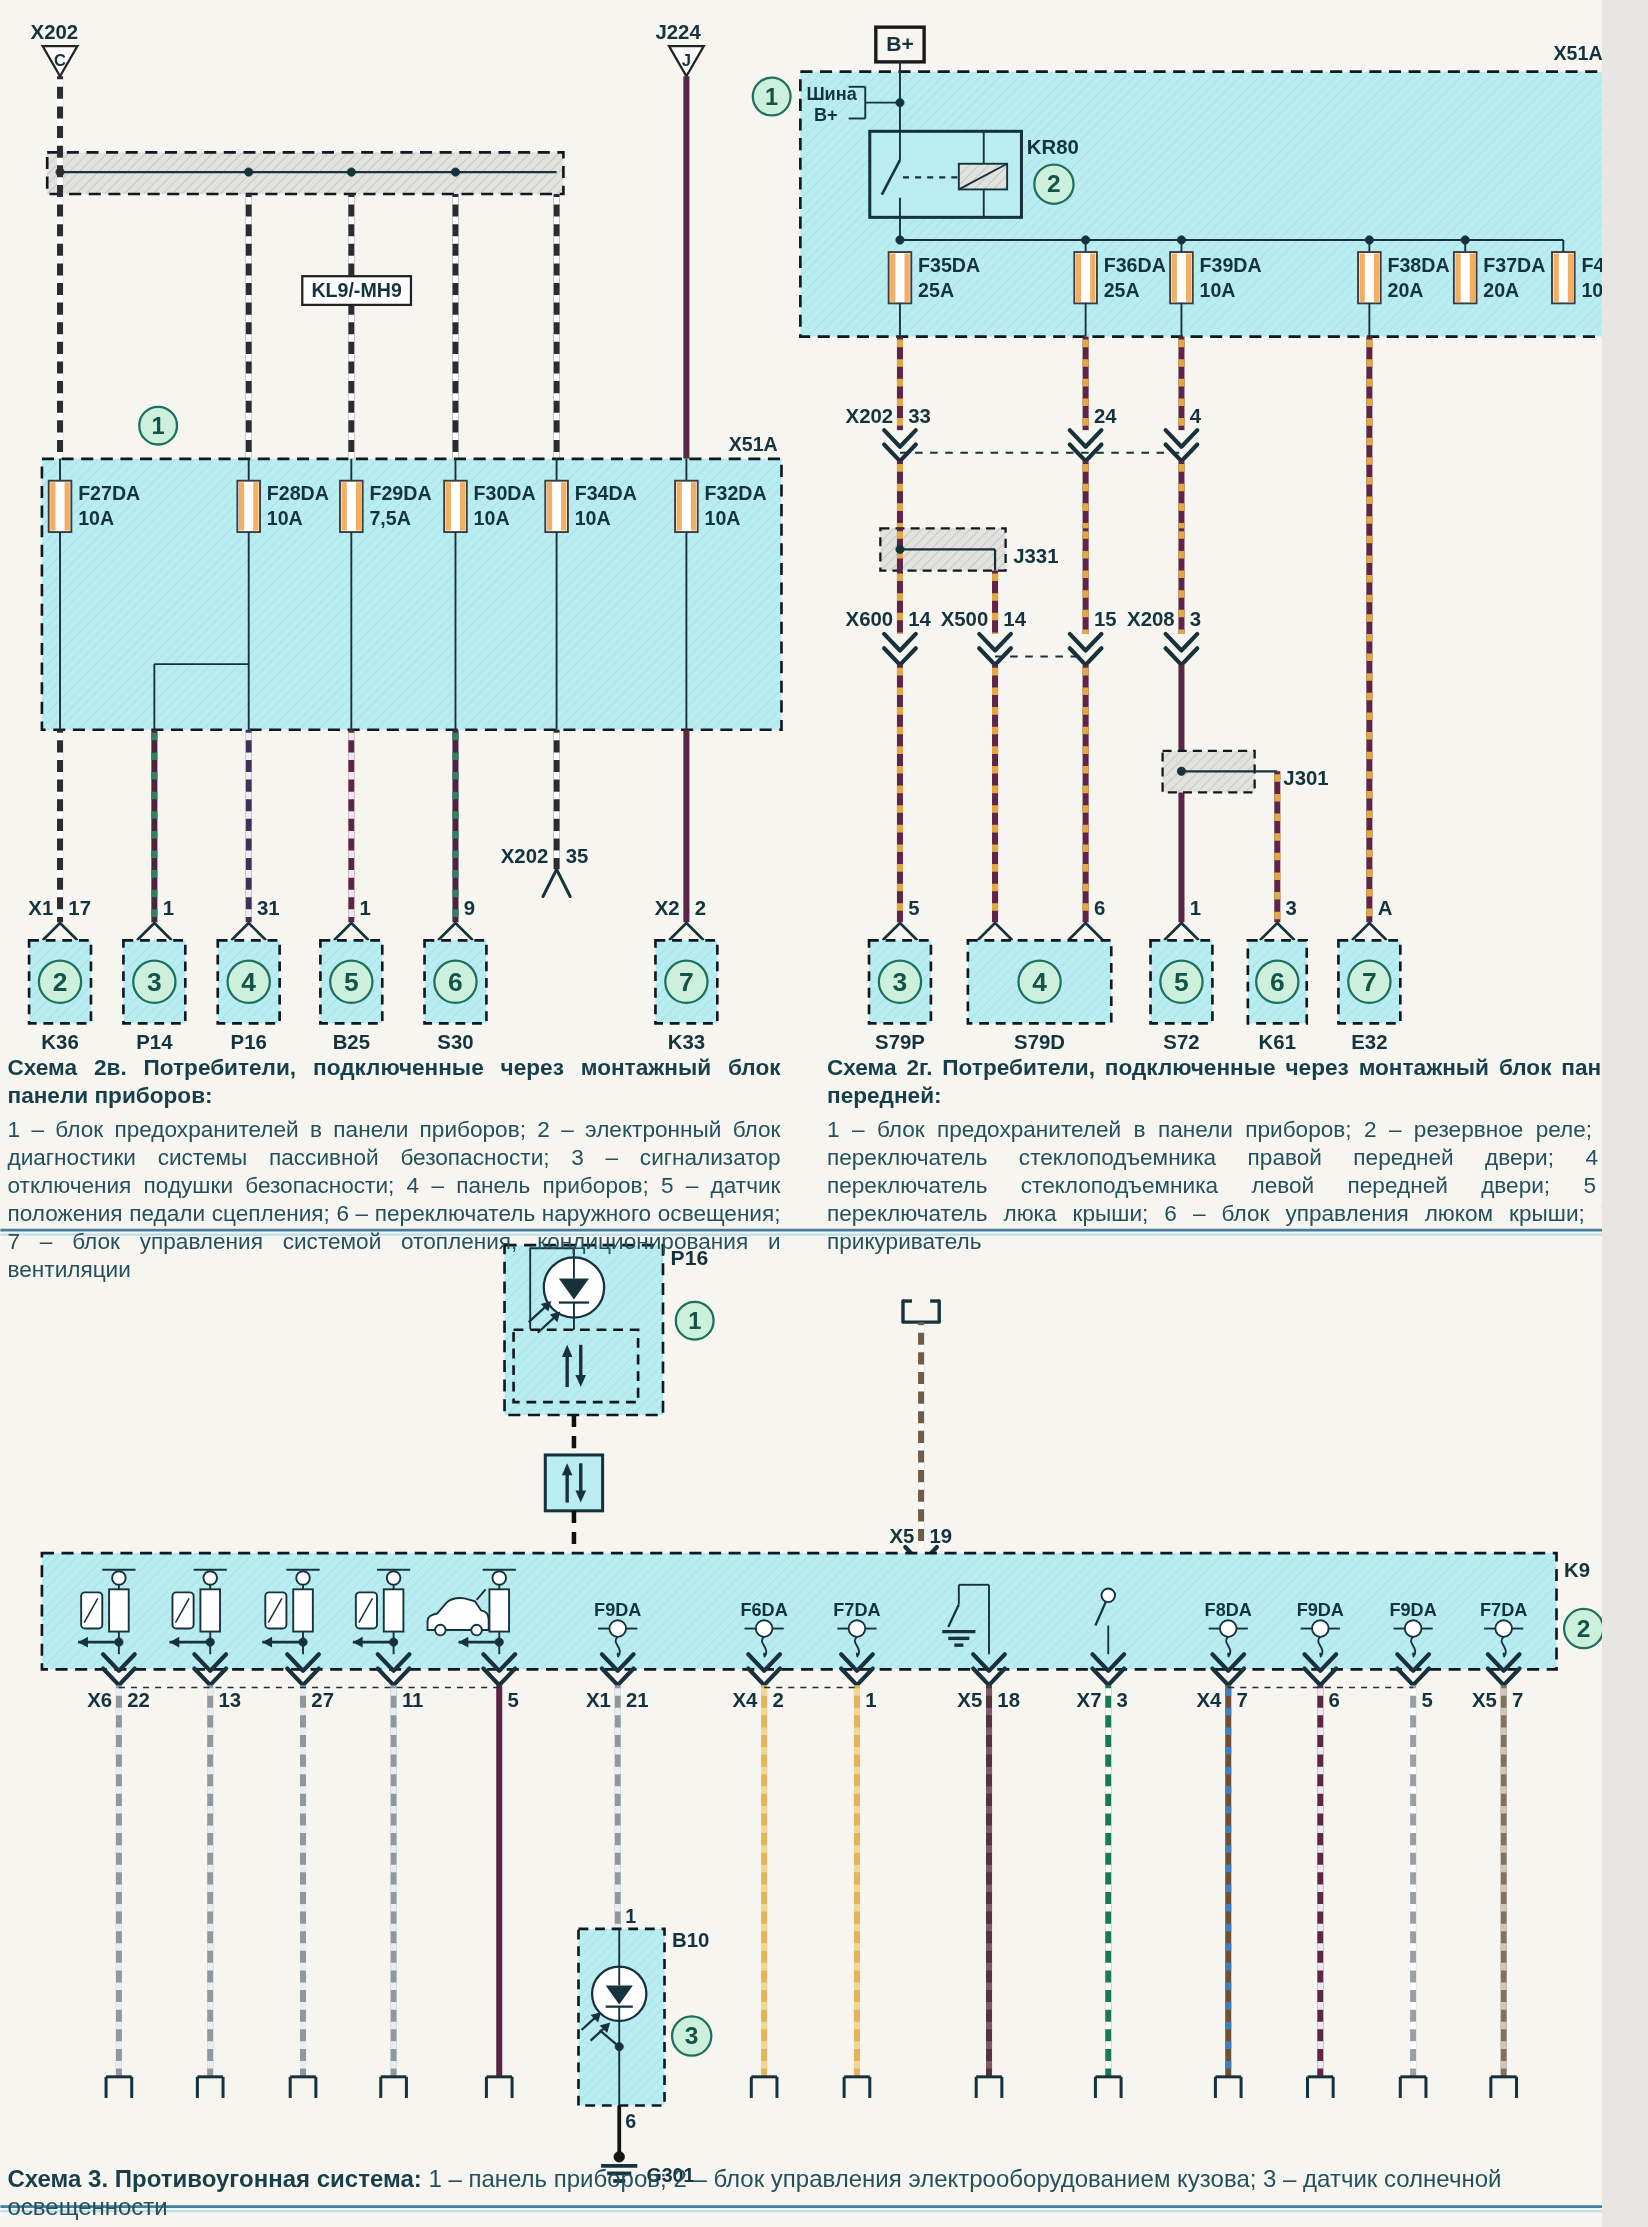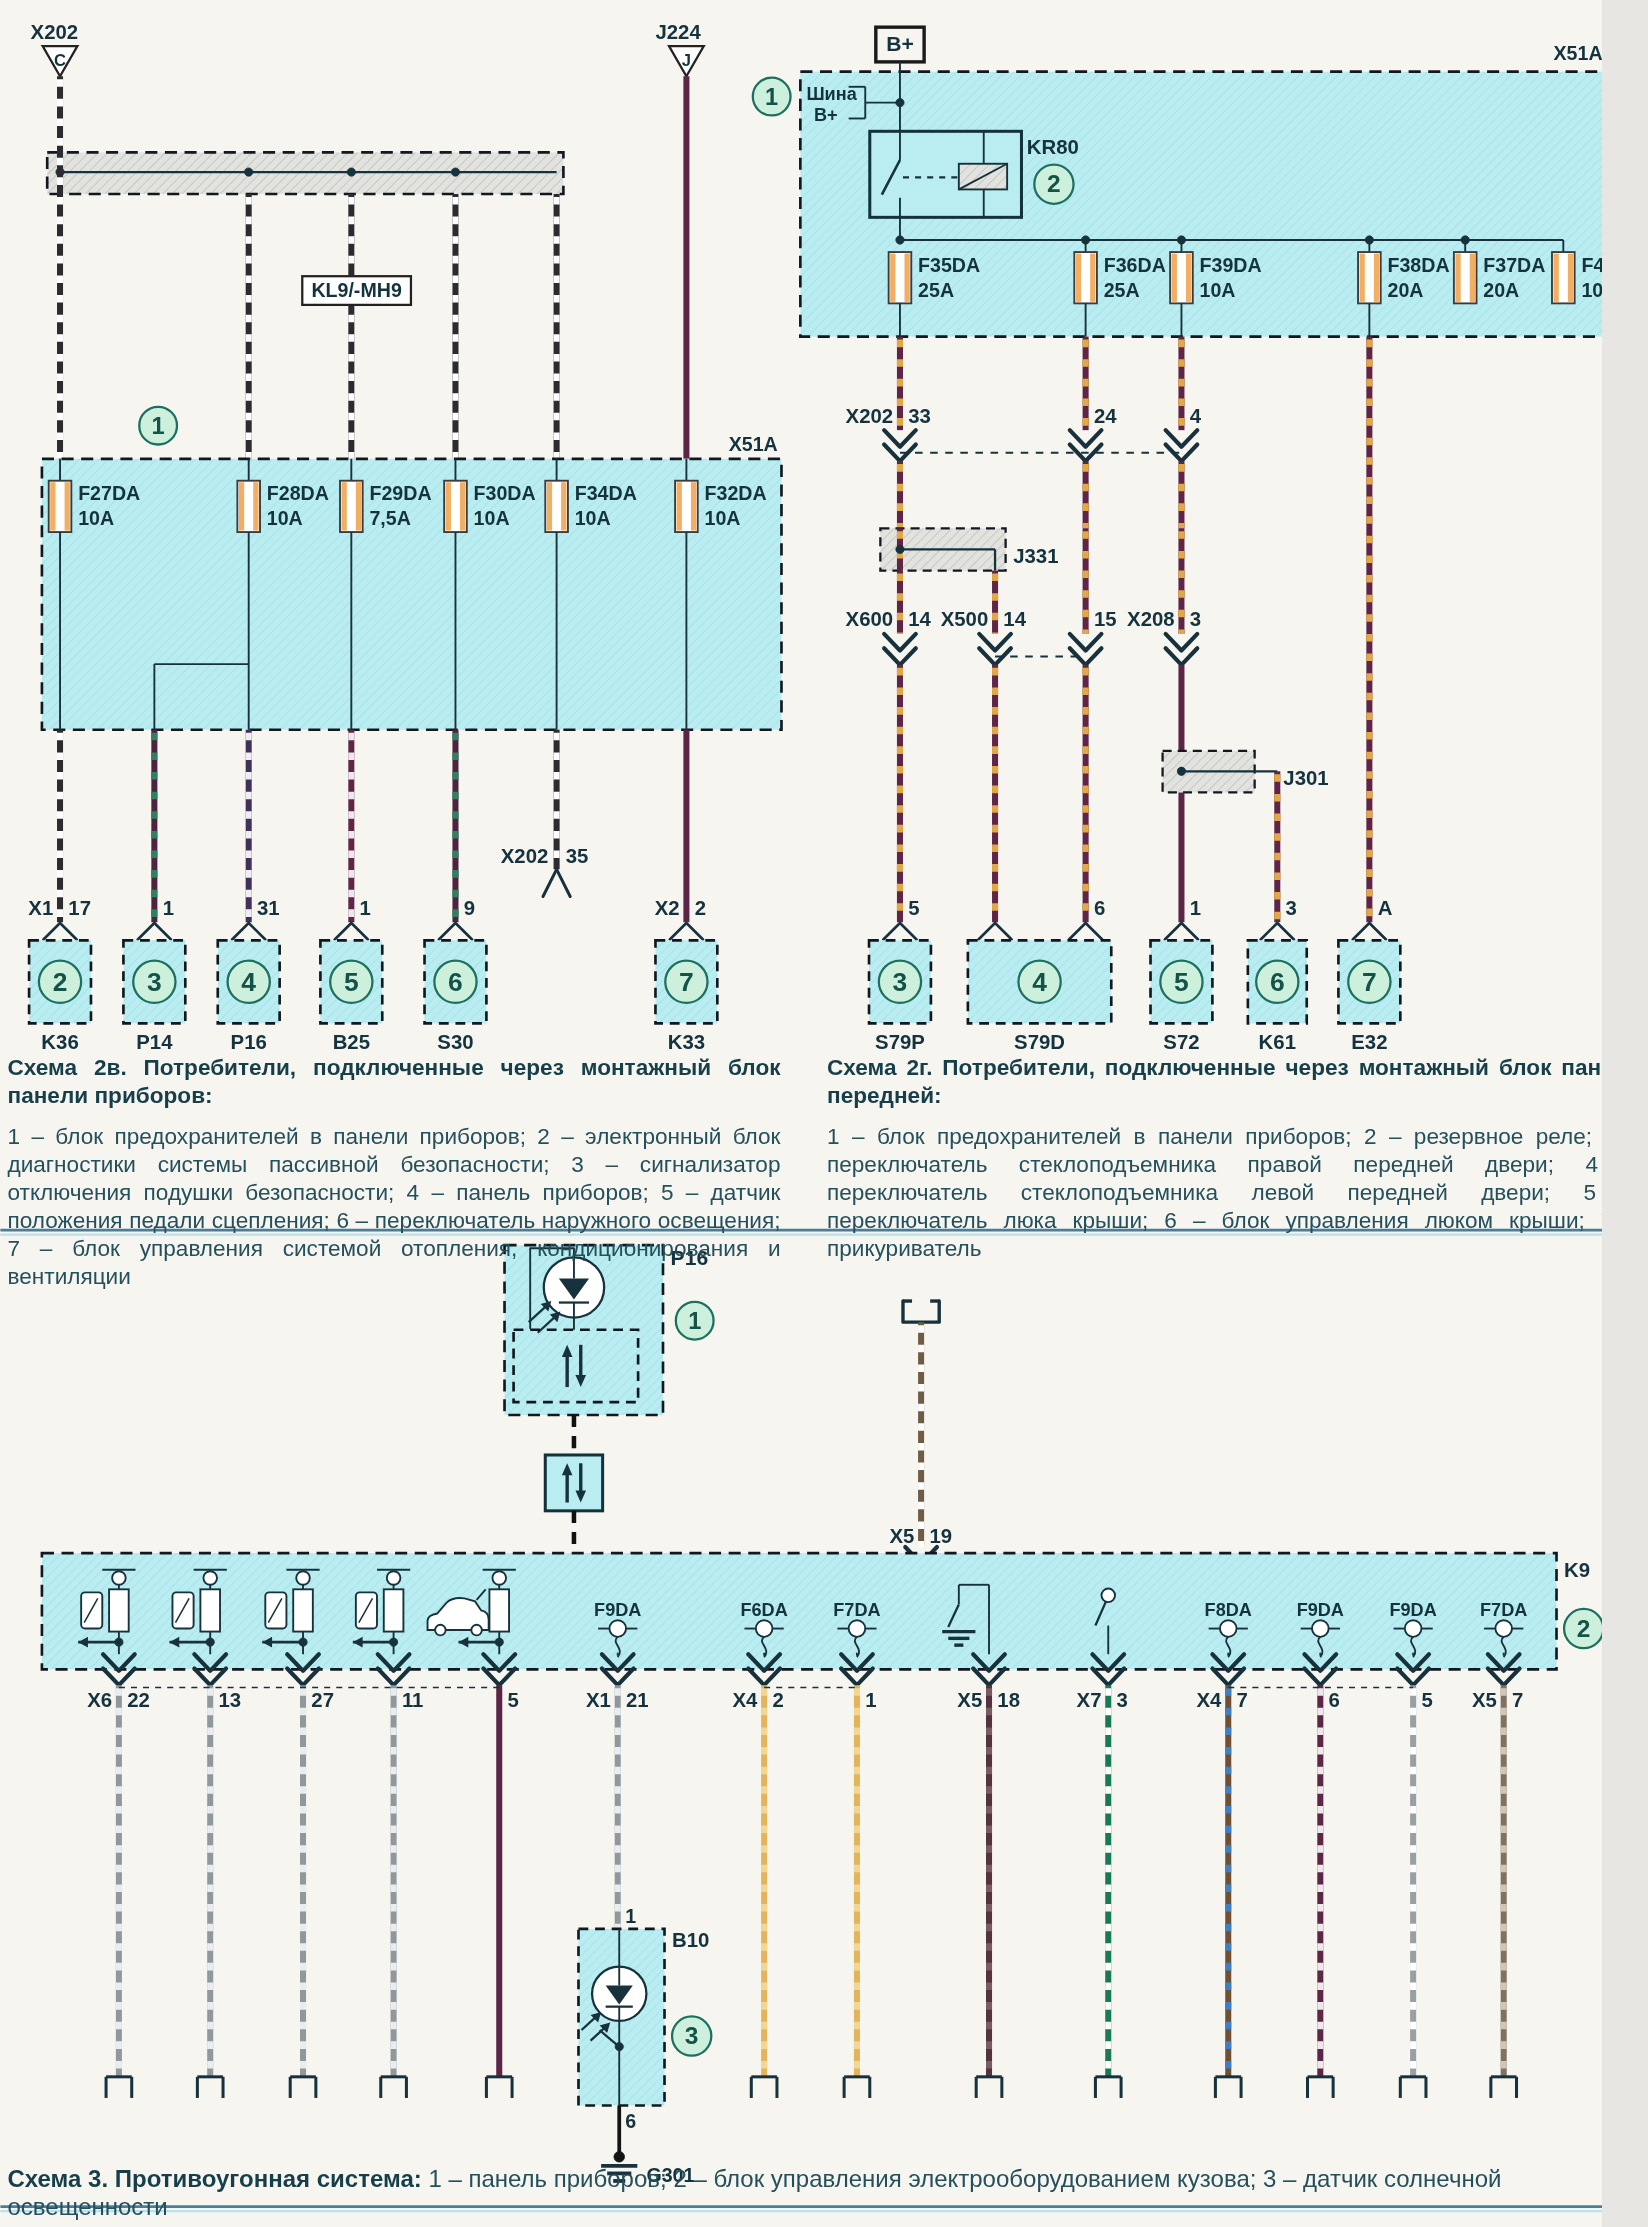--- a/index.html
+++ b/index.html
@@ -1,21 +1,21 @@
 <!DOCTYPE html>
 <html style="font-size:12px"><head>
 <meta charset="utf-8">
 <style>
   html,body{margin:0;padding:0;background:#e8e6e2;}
   .page{position:relative;width:1602px;height:2227px;background:#f7f5f0;
         font-family:"Liberation Sans",sans-serif;overflow:hidden;}
   svg{position:absolute;left:0;top:0;}
   svg text{font-family:"Liberation Sans","DejaVu Sans",sans-serif;}
   .caption{position:absolute;color:#24505c;font-size:22.6px;line-height:28px;text-align:justify;}
-  .caption .cap-title{display:block;font-weight:bold;color:#173f4a;margin-bottom:13px;}
+  .caption .cap-title{display:block;font-weight:bold;color:#173f4a;margin-bottom:6px;}
   .caption-inline{position:absolute;color:#24505c;font-size:24px;line-height:28px;}
   .caption-inline b{color:#173f4a;}
 </style>
 </head>
 <body>
 
 <div class="page">
   <svg id="diagram" width="1649" height="2227" viewBox="0 0 2184 2951">
       <defs>
         <pattern id="cyanH" width="9" height="9" patternUnits="userSpaceOnUse" patternTransform="rotate(45)">

